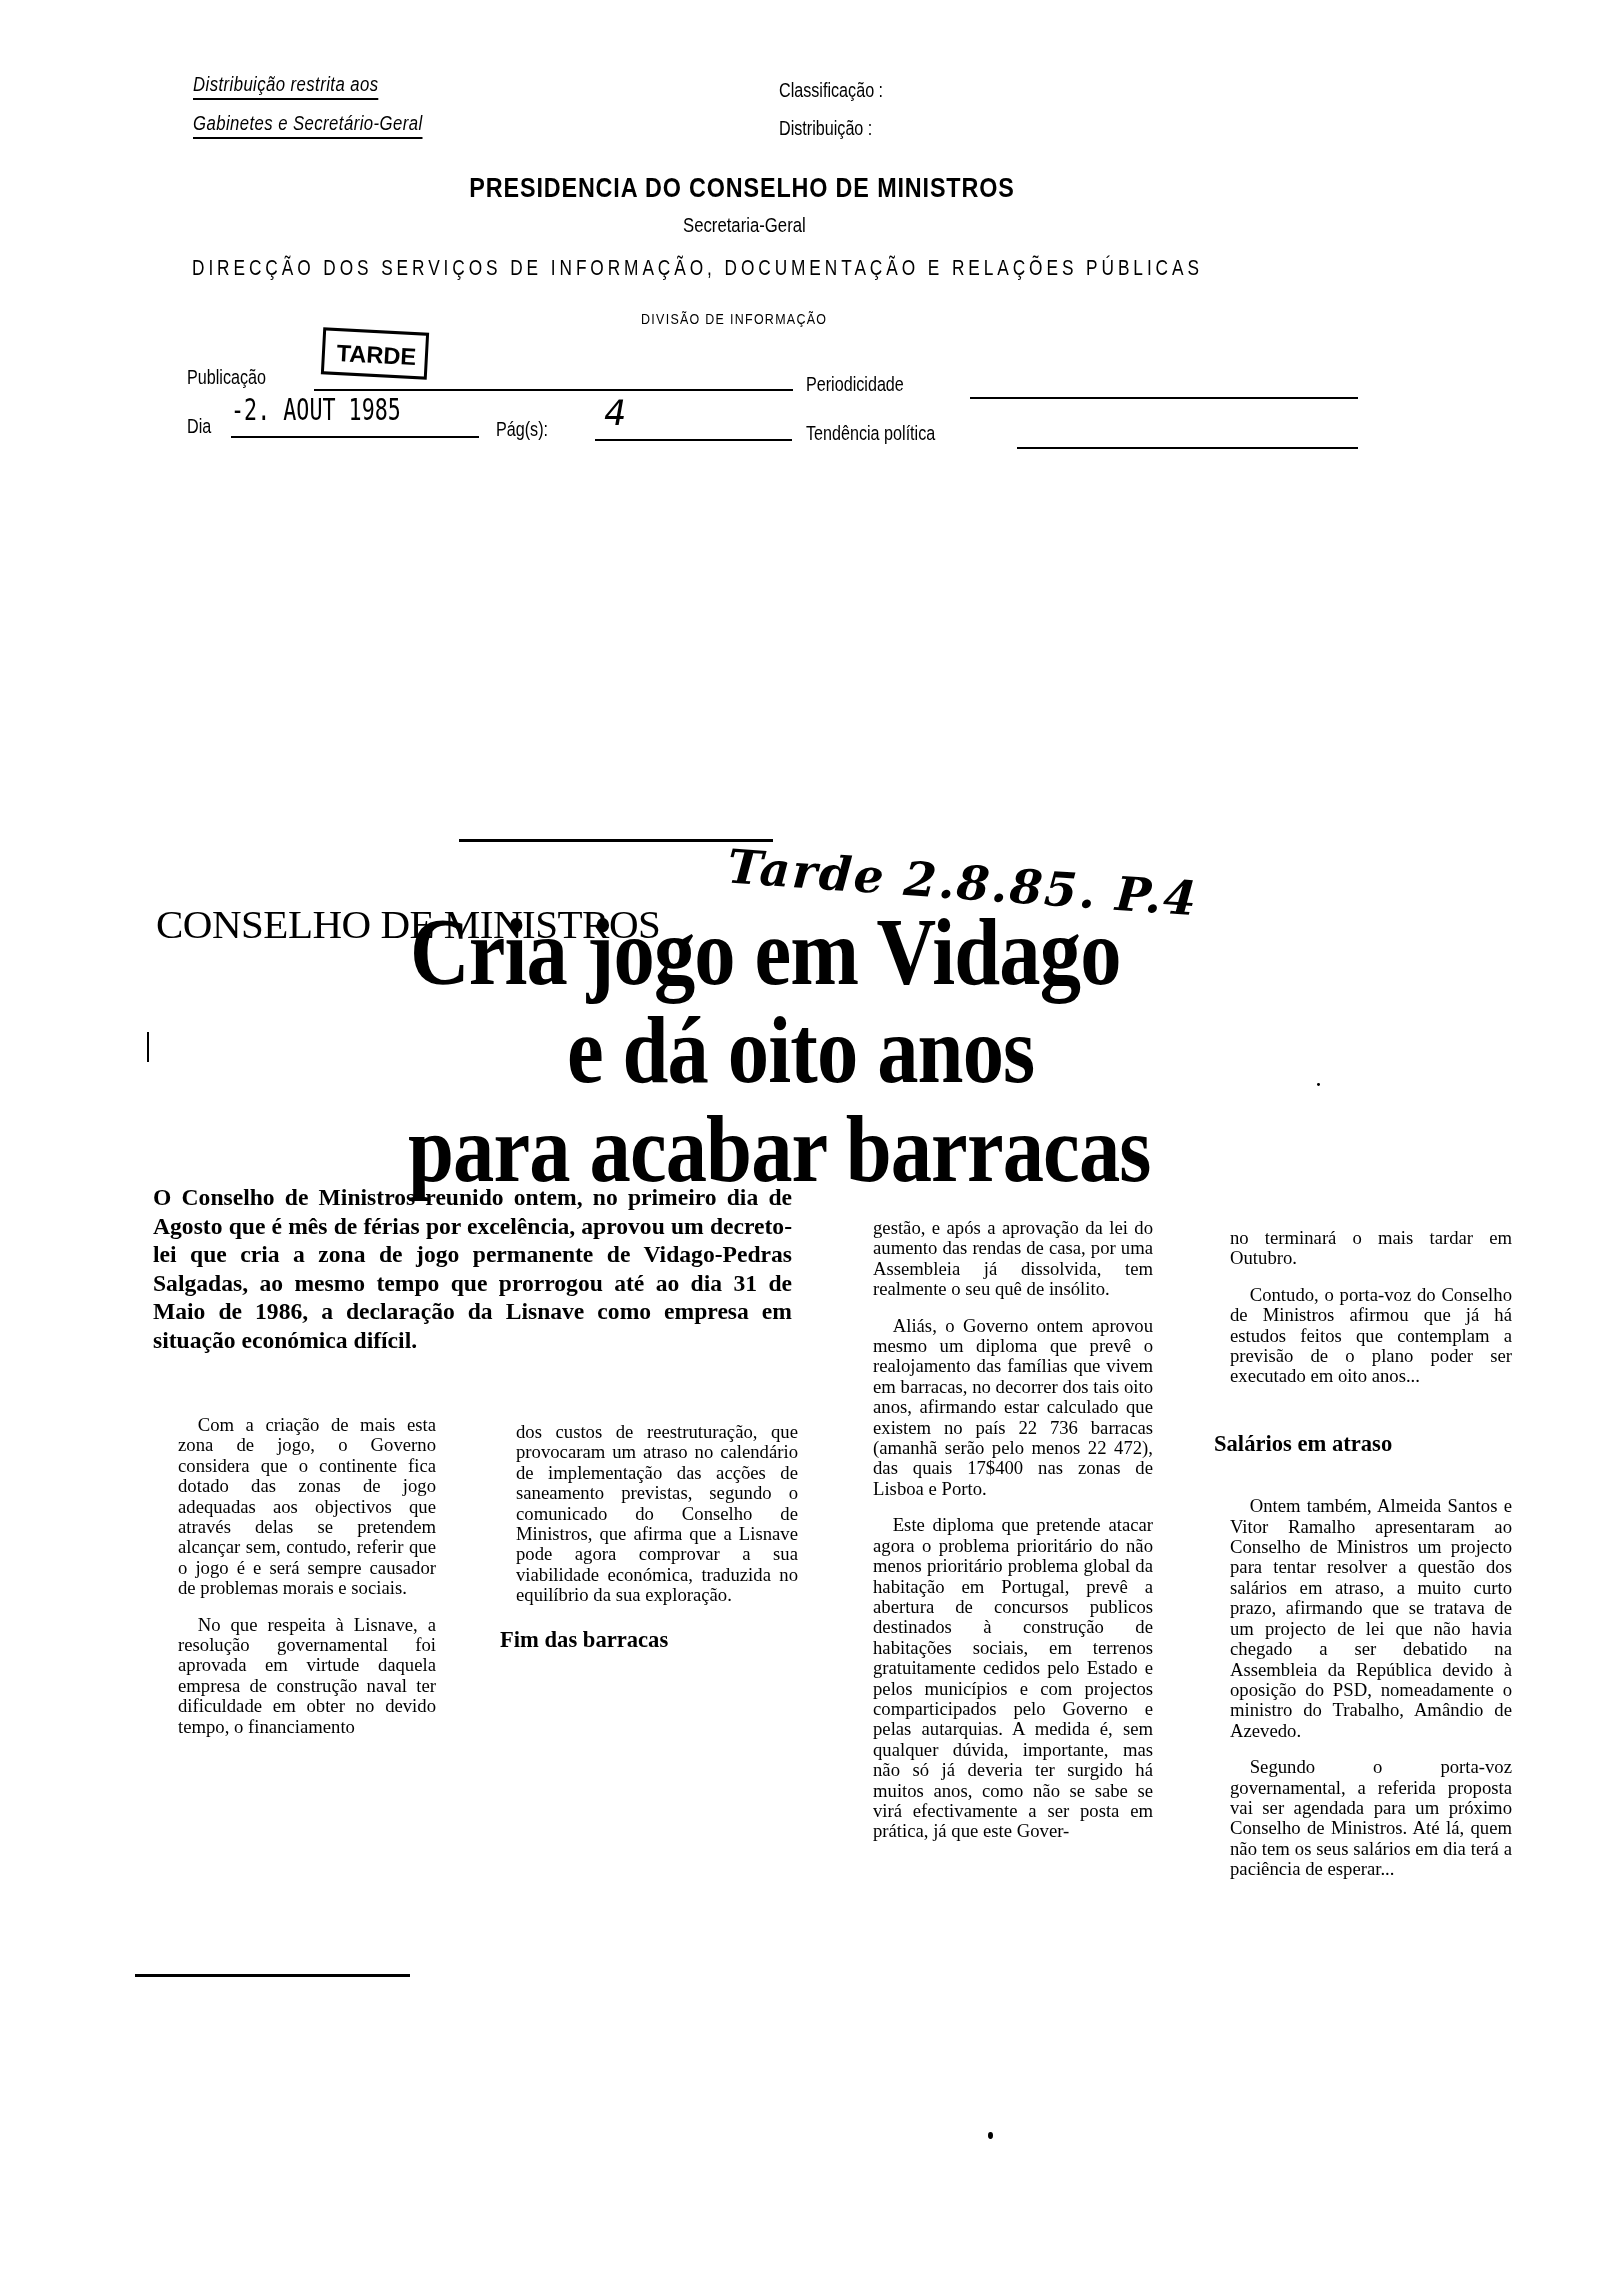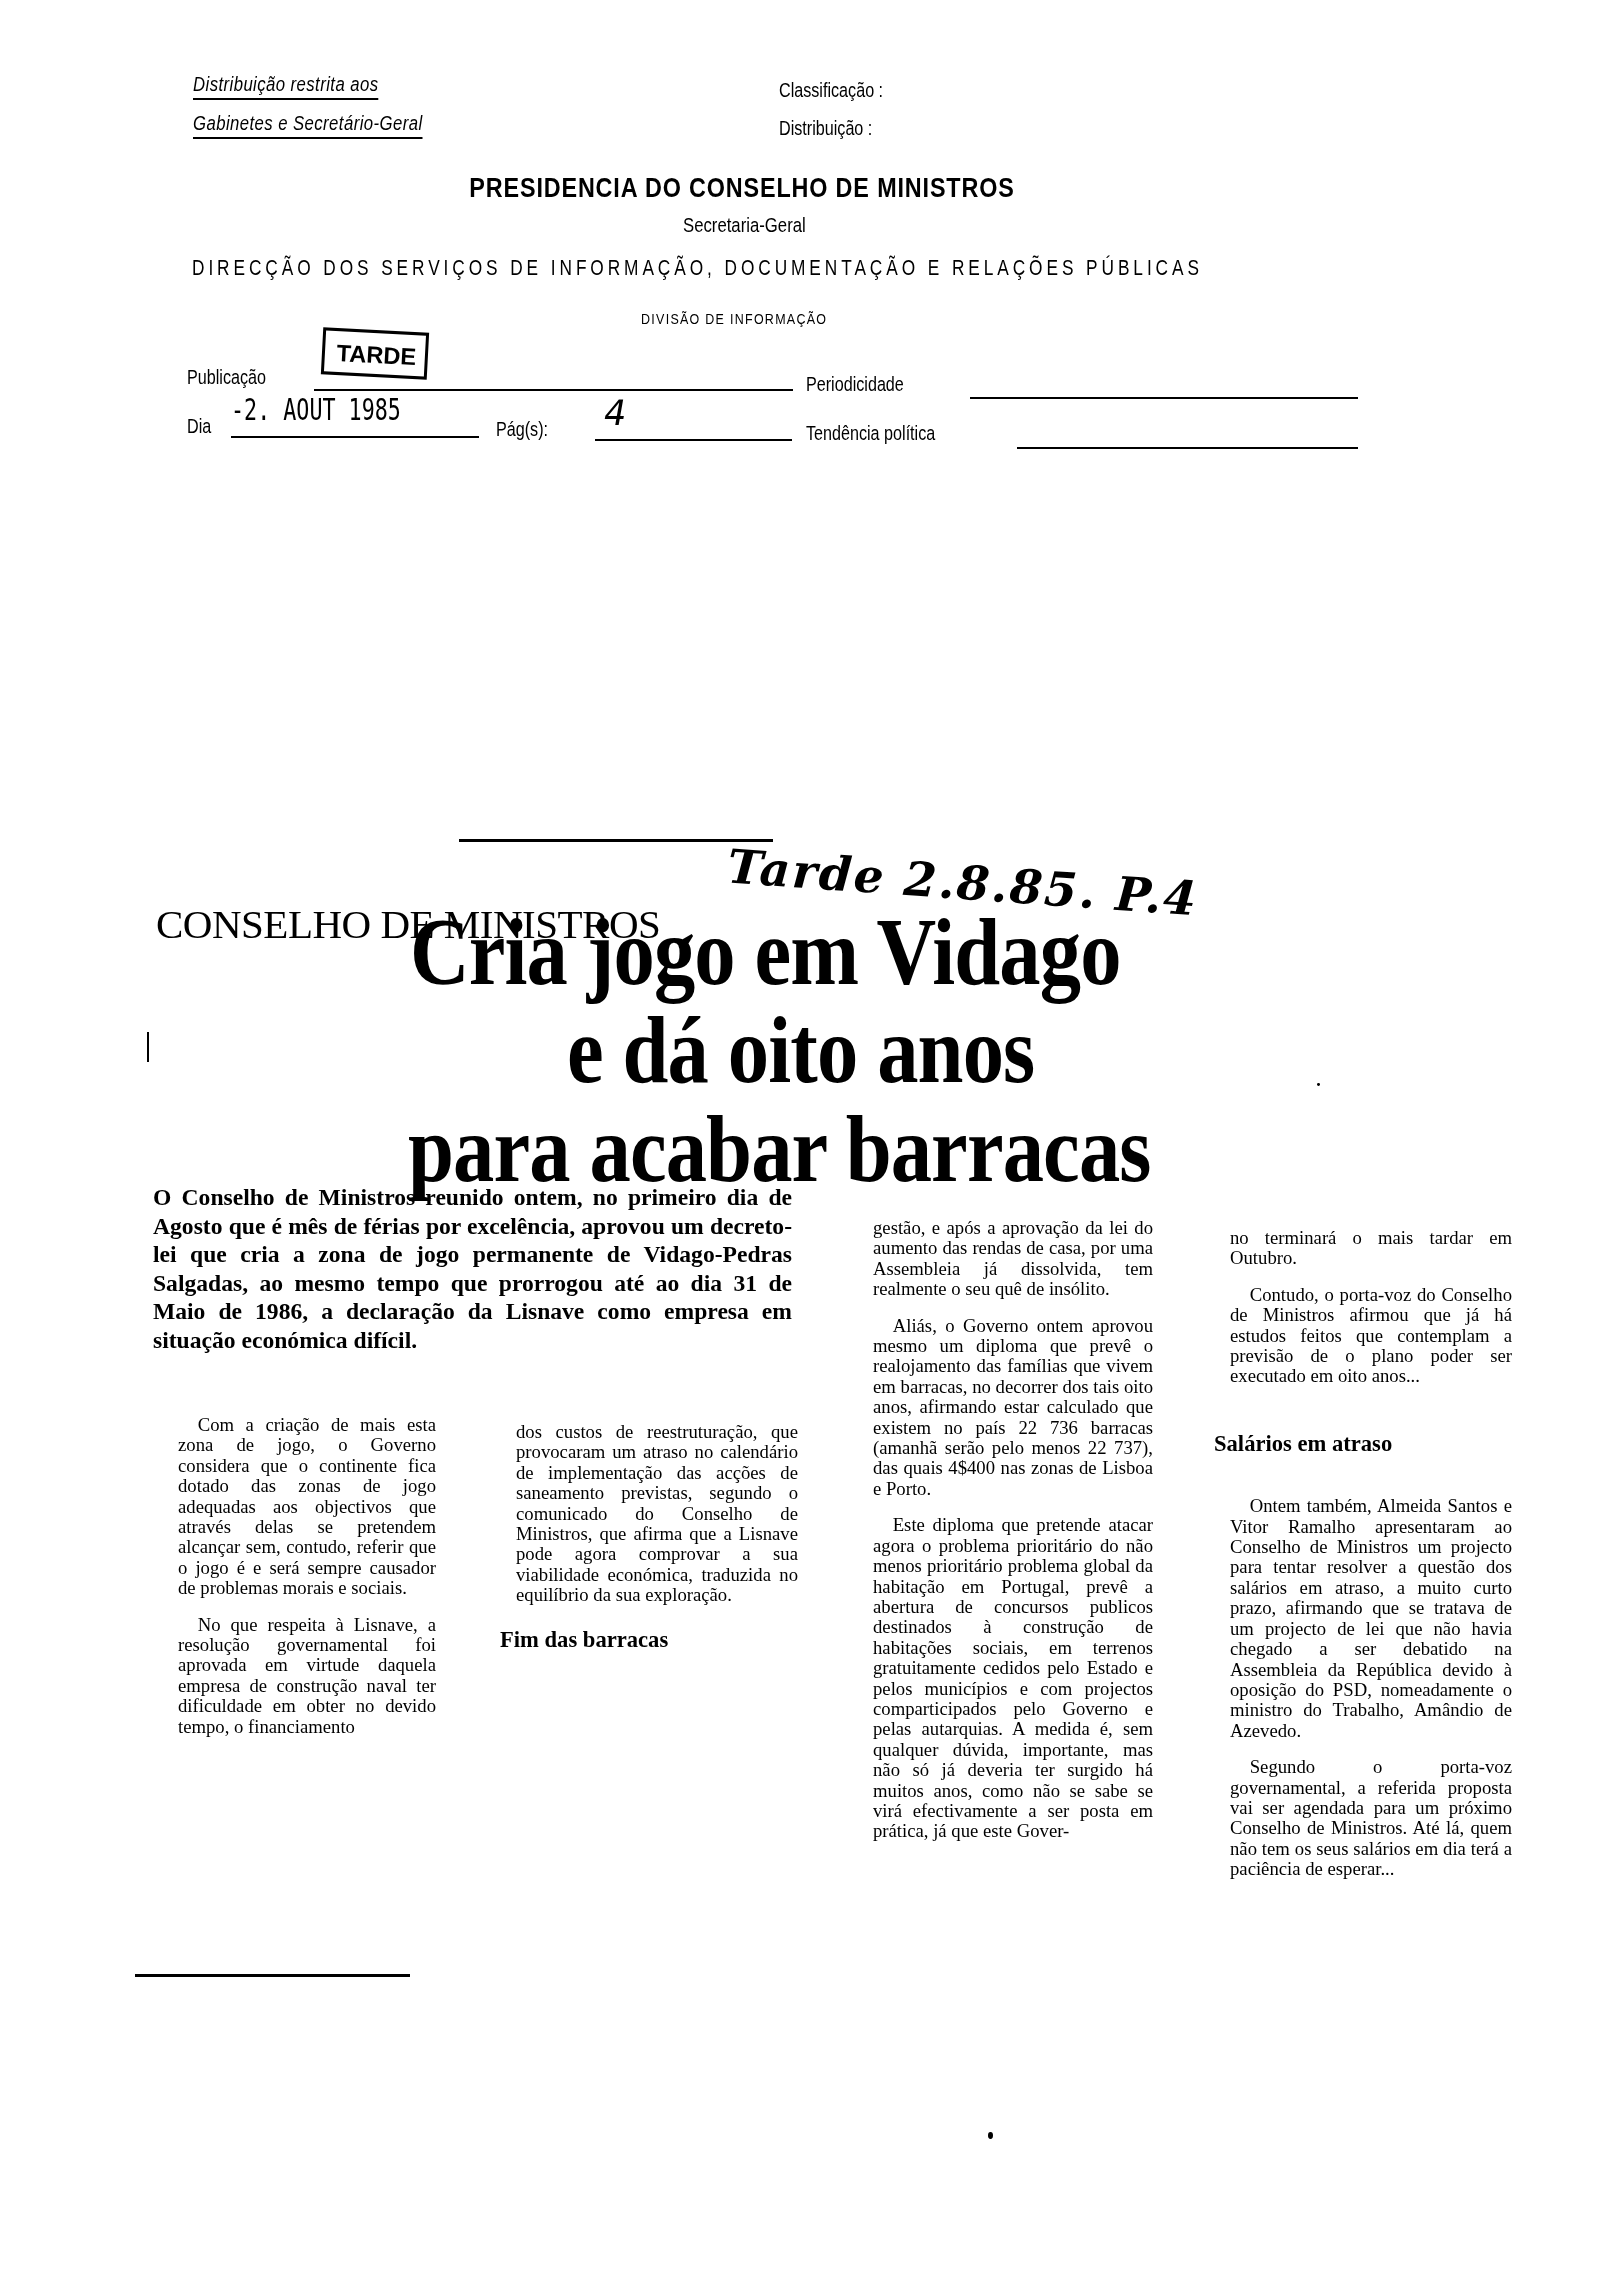--- a/index.html
+++ b/index.html
@@ -77,21 +77,21 @@
 </div>
 <div class="rule" style="left:135px; top:1974px; width:275px; height:2.9px;"></div>
 
 <div class="abs col" style="left:500px; top:1406px; width:314px;">
   <p class="noindent">dos custos de reestruturação, que provocaram um atraso no calendário de implementação das acções de saneamento previstas, segundo o comunicado do Conselho de Ministros, que afirma que a Lisnave pode agora comprovar a sua viabilidade económica, traduzida no equilíbrio da sua exploração.</p>
   <h3 class="subhead" style="margin:24.6px 0 23.6px 0;">Fim das barracas</h3>
 </div>
 
 <div class="abs col" style="left:857px; top:1202px; width:312px;">
   <p class="noindent">gestão, e após a aprovação da lei do aumento das rendas de casa, por uma Assembleia já dissolvida, tem realmente o seu quê de insólito.</p>
-  <p>Aliás, o Governo ontem aprovou mesmo um diploma que prevê o realojamento das famílias que vivem em barracas, no decorrer dos tais oito anos, afirmando estar calculado que existem no país 22 736 barracas (amanhã serão pelo menos 22 737), das quais 4$400 nas zonas de Lisboa e Porto.</p>
+  <p>Aliás, o Governo ontem aprovou mesmo um diploma que prevê o realojamento das famílias que vivem em barracas, no decorrer dos tais oito anos, afirmando estar calculado que existem no país 22 736 barracas (amanhã serão pelo menos 22 472), das quais 17$400 nas zonas de Lisboa e Porto.</p>
   <p>Este diploma que pretende atacar agora o problema prioritário do não menos prioritário problema global da habitação em Portugal, prevê a abertura de concursos publicos destinados à construção de habitações sociais, em terrenos gratuitamente cedidos pelo Estado e pelos municípios e com projectos comparticipados pelo Governo e pelas autarquias. A medida é, sem qualquer dúvida, importante, mas não só já deveria ter surgido há muitos anos, como não se sabe se virá efectivamente a ser posta em prática, já que este Gover-</p>
 </div>
 
 <div class="abs col" style="left:1214px; top:1212px; width:314px;">
   <p class="noindent">no terminará o mais tardar em Outubro.</p>
   <p>Contudo, o porta-voz do Conselho de Ministros afirmou que já há estudos feitos que contemplam a previsão de o plano poder ser executado em oito anos...</p>
   <h3 class="subhead" style="margin:47px 0 42px 0;">Salários em atraso</h3>
   <p>Ontem também, Almeida Santos e Vitor Ramalho apresentaram ao Conselho de Ministros um projecto para tentar resolver a questão dos salários em atraso, a muito curto prazo, afirmando que se tratava de um projecto de lei que não havia chegado a ser debatido na Assembleia da República devido à oposição do PSD, nomeadamente o ministro do Trabalho, Amândio de Azevedo.</p>
   <p>Segundo o porta-voz governamental, a referida proposta vai ser agendada para um próximo Conselho de Ministros. Até lá, quem não tem os seus salários em dia terá a paciência de esperar...</p>
 </div>

